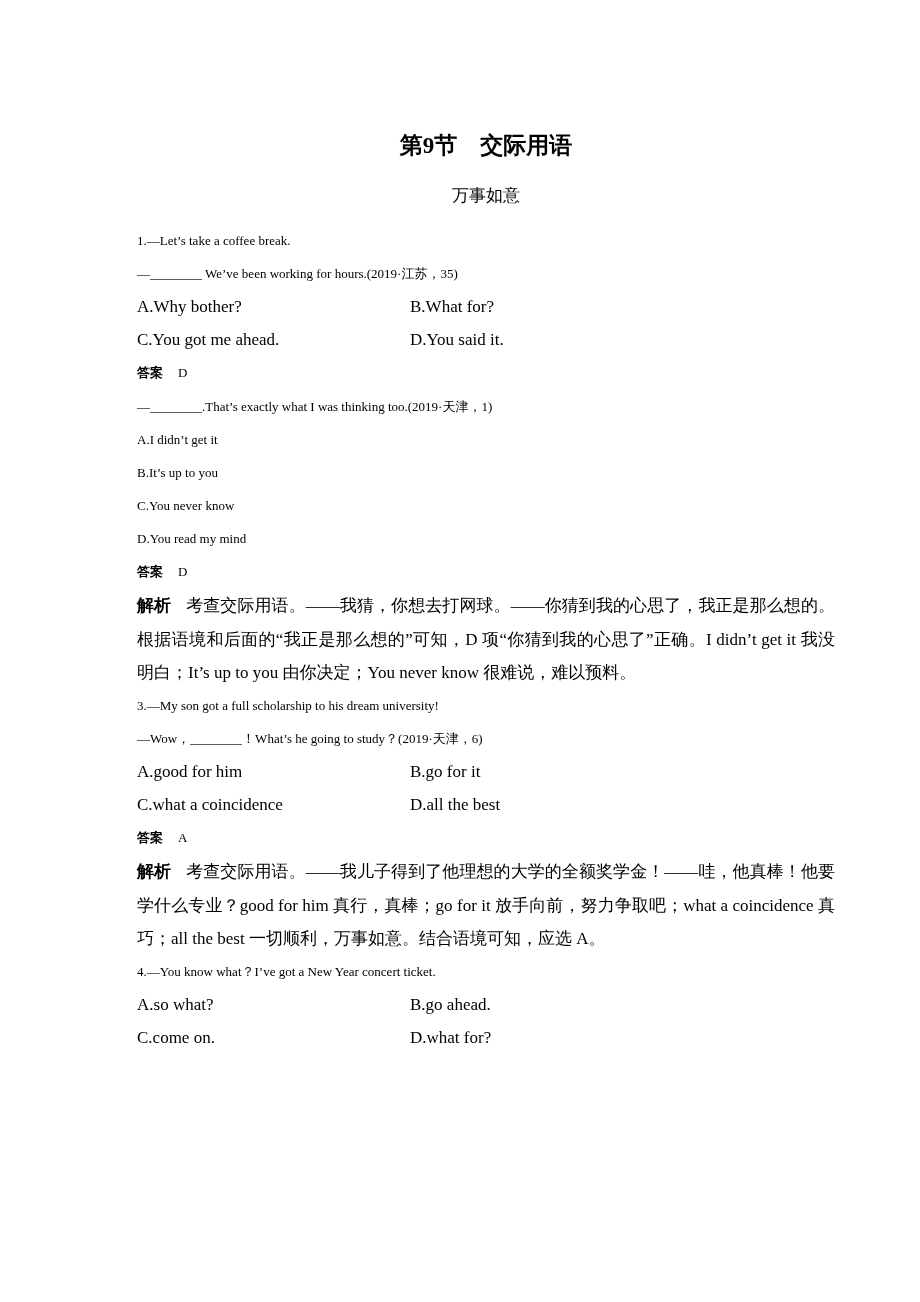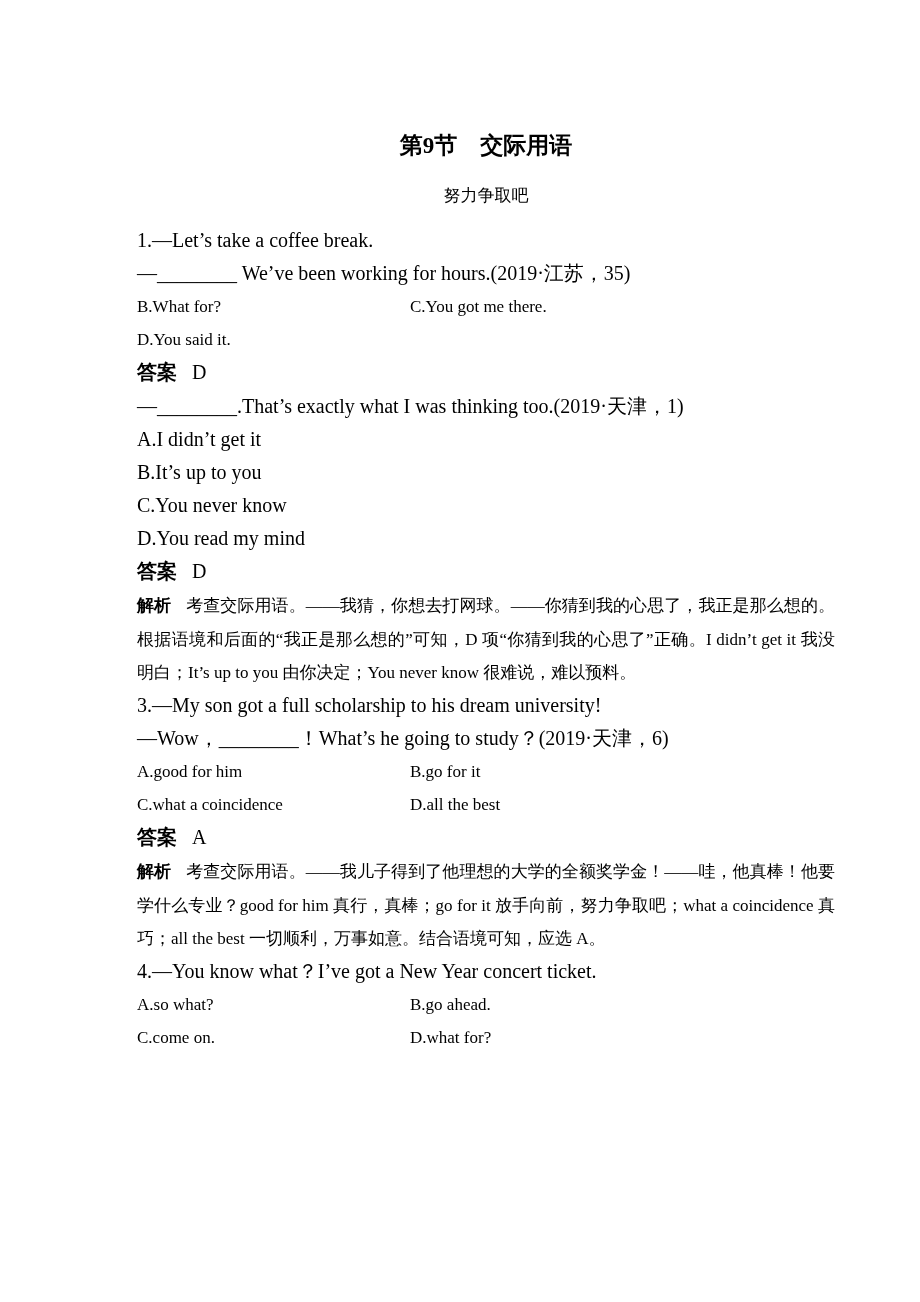--- a/index.html
+++ b/index.html
@@ -25,21 +25,21 @@
   }
   .subtitle {
     text-align: center;
     font-size: 17px;
     line-height: 24px;
     margin-bottom: 16px;
   }
   .line,
   .answer-line,
   .opt-line {
-    font-size: 20px;
+    font-size: 13px;
     line-height: 33px;
   }
   .analysis {
     font-size: 17px;
     line-height: 33px;
     text-align: justify;
   }
   .options-grid {
     display: grid;
     grid-template-columns: 273px 1fr;
@@ -51,28 +51,29 @@
     margin-right: 15px;
     font-family: Liberation Mono, monospace;
   }
 </style>
 </head>
 <body>
 
 <div class="page">
 
   <h1 class="title">第9节　交际用语</h1>
-  <div class="subtitle">努力争取吧</div>
+  <div class="subtitle">万事如意</div>
 
   <section>
     <p class="line">1.—Let’s take a coffee break.</p>
     <p class="line">—________ We’ve been working for hours.(2019·江苏，35)</p>
     <div class="options-grid">
+      <span>A.Why bother?</span>
       <span>B.What for?</span>
-      <span>C.You got me there.</span>
+      <span>C.You got me ahead.</span>
       <span>D.You said it.</span>
     </div>
     <p class="answer-line">
       <span class="lbl">答案</span><span>D</span>
     </p>
   </section>
 
   <section>
     <p class="line">—________.That’s exactly what I was thinking too.(2019·天津，1)</p>
     <p class="opt-line">A.I didn’t get it</p>

